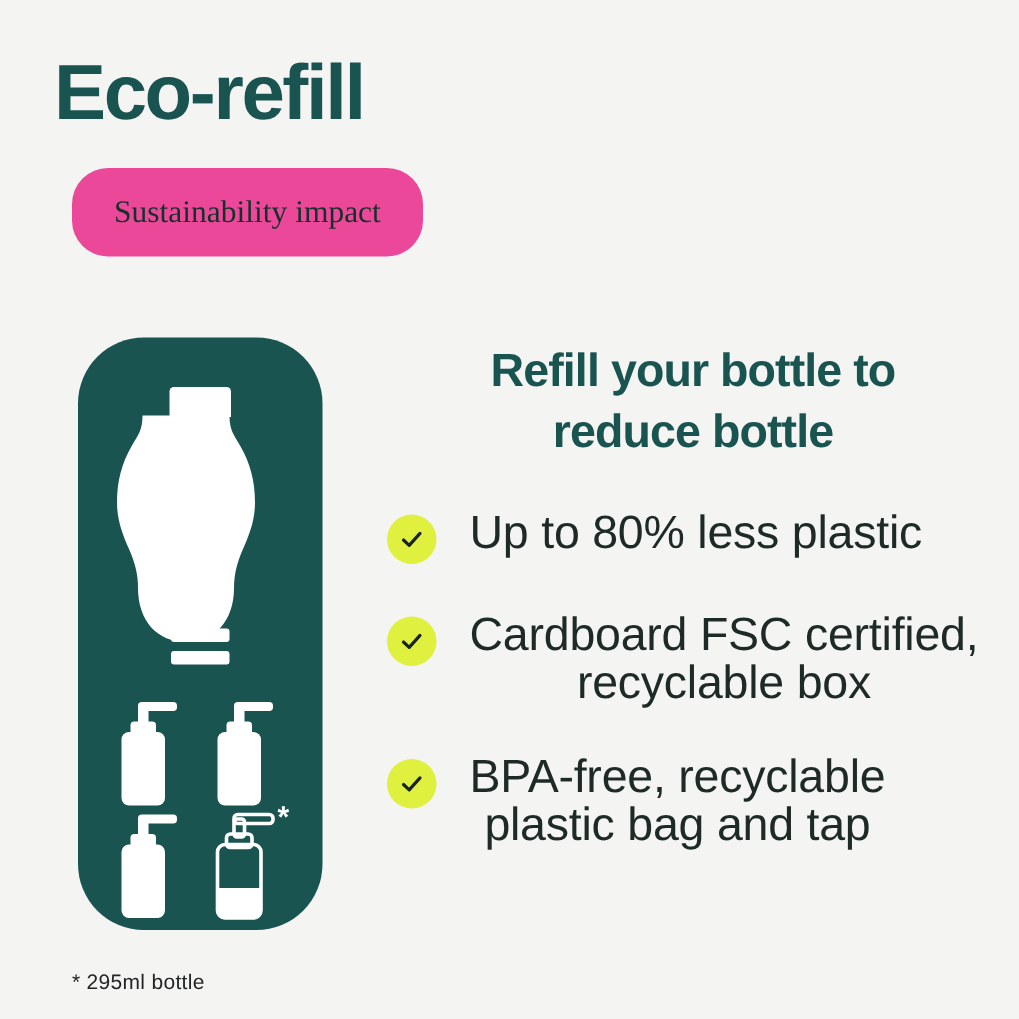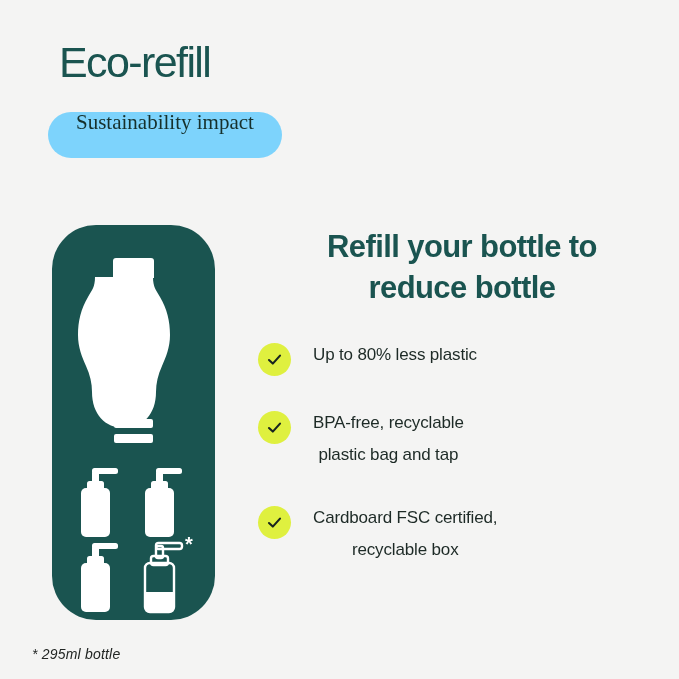--- a/index.html
+++ b/index.html
@@ -16,39 +16,39 @@
   .page {
     position: relative;
     width: 679px;
     height: 679px;
     background: #f4f4f3;
   }
 
   
   .eyebrow-title {
     position: absolute;
-    left: 59px;
+    left: 36px;
     top: 33px;
-    font-size: 43px;
+    font-size: 52px;
     line-height: 58px;
-    font-weight: 400;
+    font-weight: 700;
     letter-spacing: -1.6px;
     color: #1a5450;
     white-space: nowrap;
   }
   .badge {
     position: absolute;
     left: 48px;
     top: 112px;
-    height: 46px;
+    height: 59px;
     padding: 0 28px;
     border-radius: 24px;
-    background: #7dd3fc;
+    background: #ec4899;
     display: flex;
-    align-items: flex-start;
+    align-items: center;
     justify-content: center;
   }
   .badge-label {
     font-family: "Liberation Serif", serif;
     font-size: 21px;
     line-height: 21px;
     color: #16302c;
     white-space: nowrap;
   }
 
@@ -66,24 +66,23 @@
     position: absolute;
     left: 0;
     top: 0;
     width: 163px;
     height: 395px;
     display: block;
   }
 
   .footnote {
     position: absolute;
-    left: 32px;
+    left: 48px;
     top: 646px;
     font-size: 14px;
-    font-style: italic;
     color: #222624;
     letter-spacing: 0.2px;
     white-space: nowrap;
   }
 
   
   .content {
     position: absolute;
     left: 258px;
     top: 226px;
@@ -122,21 +121,21 @@
     background: #dff03f;
     display: flex;
     align-items: center;
     justify-content: center;
     margin-top: 4px;
   }
   .check-badge svg { display: block; }
 
   .bullet-text {
     margin-left: 22px;
-    font-size: 17px;
+    font-size: 31px;
     line-height: 32px;
     color: #1d2a26;
     letter-spacing: -0.15px;
   }
 </style>
 </head>
 <body>
 
 <div class="page">
 
@@ -216,33 +215,33 @@
         </span>
       </li>
 
       <li class="bullet-item">
         <span class="check-badge">
           <svg width="19" height="19" viewBox="0 0 19 19">
             <path d="M4 10 L7.8 13.6 L15 5.6" fill="none" stroke="#18241f" stroke-width="2.1" stroke-linecap="round" stroke-linejoin="round"></path>
           </svg>
         </span>
         <span class="bullet-text">
-          <span>BPA-free, recyclable</span><br>
-          <span>plastic bag and tap</span>
+          <span>Cardboard FSC certified,</span><br>
+          <span>recyclable box</span>
         </span>
       </li>
 
       <li class="bullet-item">
         <span class="check-badge">
           <svg width="19" height="19" viewBox="0 0 19 19">
             <path d="M4 10 L7.8 13.6 L15 5.6" fill="none" stroke="#18241f" stroke-width="2.1" stroke-linecap="round" stroke-linejoin="round"></path>
           </svg>
         </span>
         <span class="bullet-text">
-          <span>Cardboard FSC certified,</span><br>
-          <span>recyclable box</span>
+          <span>BPA-free, recyclable</span><br>
+          <span>plastic bag and tap</span>
         </span>
       </li>
 
     </ul>
   </div>
 
 </div>
 
 </body></html>

